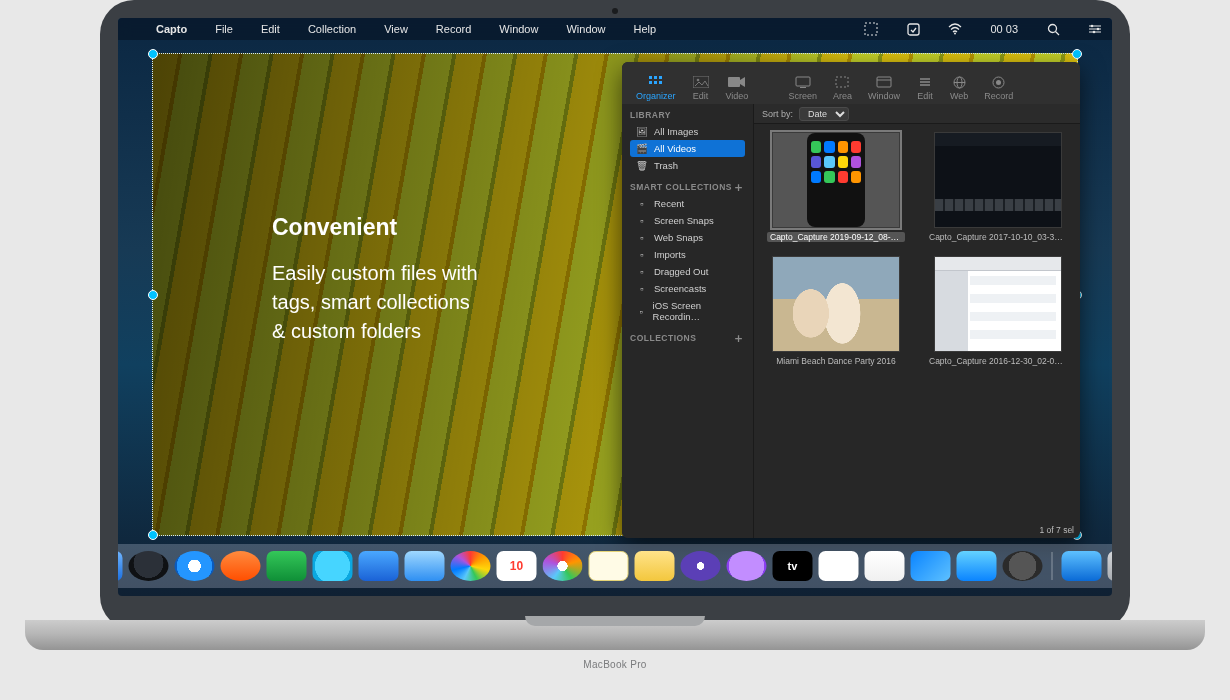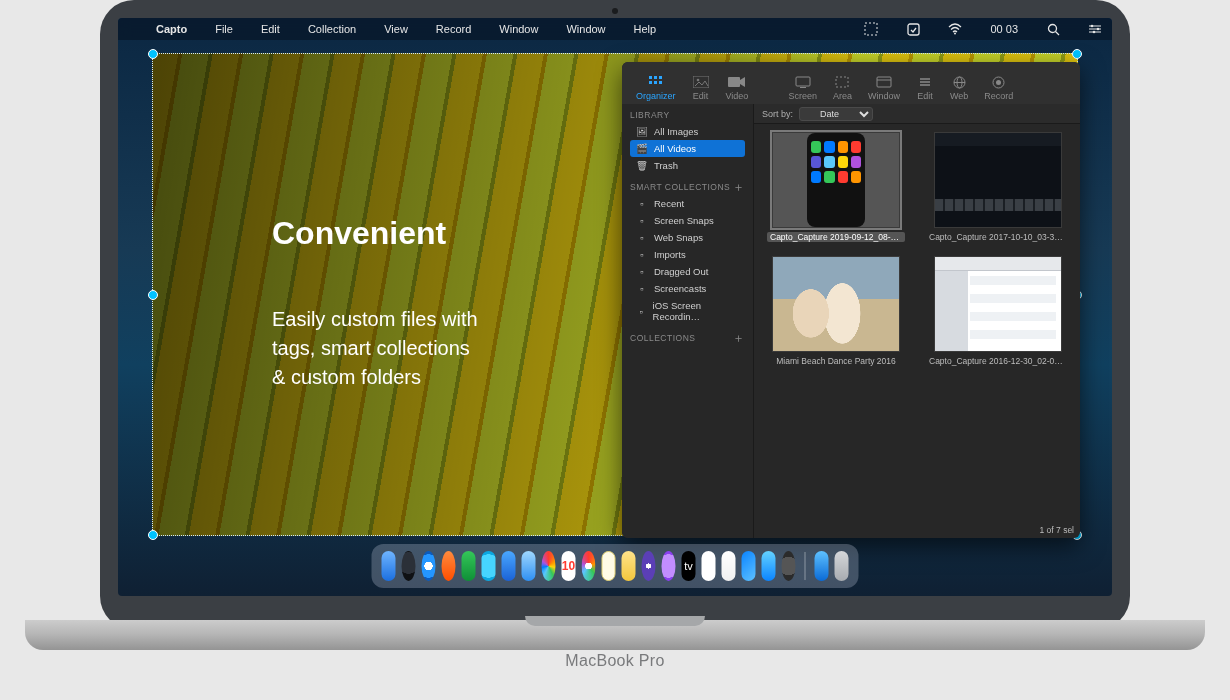--- a/index.html
+++ b/index.html
@@ -26,21 +26,21 @@
     position: absolute; bottom: 30px; left: 50%; transform: translateX(-50%);
     width: 1180px; height: 30px; background: linear-gradient(#ccc 0%, #b7b7b7 45%, #949494 100%);
     border-radius: 0 0 18px 18px;
   }
   .base::before {
     content: ""; position: absolute; top: -4px; left: 50%; transform: translateX(-50%);
     width: 180px; height: 10px; background: #a5a7a9; border-radius: 0 0 10px 10px;
   }
   .base-label {
     position: absolute; bottom: 10px; left: 50%; transform: translateX(-50%);
-    font-size: 16px; color: #797a7c; letter-spacing: .3px;
+    font-size: 10px; color: #797a7c; letter-spacing: .3px;
   }
 
   
   .menubar {
     height: 22px; background: rgba(8, 26, 45, .9); backdrop-filter: blur(6px);
     display: flex; align-items: center; padding: 0 10px; color: #e6e6e6; font-size: 11px;
     justify-content: space-between;
   }
   .menu-left { display: flex; gap: 28px; align-items: flex-end; }
   .apple { font-size: 13px; }
@@ -68,21 +68,21 @@
     position: absolute; left: 34px; top: 35px; right: 34px; bottom: 60px;
     background:
       linear-gradient(100deg, rgba(0,0,0,.65) 0%, rgba(0,0,0,.2) 55%, rgba(0,0,0,0) 70%),
       repeating-linear-gradient(100deg, #d9bf0f 0 26px, #b79500 26px 30px, #c2cf28 30px 56px, #8e9a14 56px 60px),
       linear-gradient(#2b2b2b, #0d0d0d);
     background-blend-mode: normal, normal, normal;
   }
   .hero-text {
     position: absolute; left: 120px; top: 160px; right: 50%; color: #fff;
   }
-  .hero-title { font-size: 32px; font-weight: 700; line-height: 1.25; margin-bottom: 52px; }
+  .hero-title { font-size: 23px; font-weight: 700; line-height: 1.25; margin-bottom: 17px; }
   .hero-sub   { font-size: 20px; font-weight: 300; line-height: 1.45; }
 
   
   .capto {
     position: absolute; right: 32px; top: 44px; width: 458px; height: 476px;
     background: #272727; color: #d4d4d4; border-radius: 6px; overflow: hidden;
     box-shadow: 0 8px 24px rgba(0,0,0,.6); font-size: 10px;
   }
   .c-toolbar {
     height: 42px; background: #303030; display: flex; align-items: flex-end;
@@ -95,39 +95,39 @@
   .c-tool.active { color: #2aa5ff; }
   .c-tool .ti { width: 18px; height: 14px; display: flex; align-items: center; justify-content: center; }
   .c-tool.sep { width: 24px; }
   .c-body { display: flex; height: calc(100% - 42px); }
 
   
   .c-side { width: 132px; background: #272727; border-right: 1px solid #1a1a1a; overflow: hidden; }
   .c-section { padding: 6px 8px 2px; }
   .c-section-h {
     display: flex; justify-content: space-between; align-items: center;
-    font-size: 8.5px; letter-spacing: .5px; color: #8a8a8a; font-weight: 400; margin-bottom: 3px;
+    font-size: 8.5px; letter-spacing: .5px; color: #8a8a8a; font-weight: 700; margin-bottom: 3px;
   }
   .c-add { color: #8a8a8a; font-size: 12px; line-height: 8px; cursor: pointer; }
   .c-item {
     display: flex; align-items: center; gap: 6px; padding: 3px 6px; border-radius: 3px;
     font-size: 9.5px; color: #d0d0d0; cursor: pointer;
   }
   .c-item.selected { background: #0f72d6; color: #fff; }
   .c-item .ii { width: 12px; height: 10px; display: inline-flex; align-items: center; justify-content: center; }
 
   
   .c-main { flex: 1; display: flex; flex-direction: column; }
   .c-sort {
     height: 20px; background: #2b2b2b; border-bottom: 1px solid #1a1a1a;
     display: flex; align-items: center; gap: 6px; padding: 0 8px; font-size: 9px; color: #b0b0b0;
   }
   .c-sort select {
     background: #3a3a3a; border: 1px solid #4a4a4a; color: #ddd; font-size: 9px;
-    padding: 0 16px; border-radius: 3px;
+    padding: 0 4px; border-radius: 3px;
   }
   .c-grid { flex: 1; padding: 8px 10px; display: grid; grid-template-columns: 1fr 1fr; gap: 14px 18px; align-content: start; }
   .thumb {
     display: flex; flex-direction: column; align-items: center; gap: 4px; cursor: pointer;
   }
   .thumb .frame {
     width: 128px; height: 96px; background: #1c1c1c; border: 1px solid #3a3a3a;
     display: flex; align-items: center; justify-content: center; overflow: hidden;
   }
   .thumb.selected .frame { outline: 2px solid #7a7a7a; background: #555; }
@@ -166,38 +166,38 @@
   .ph-finder::after{content:"";position:absolute;left:28%;right:4%;top:20%;bottom:6%;
     background:repeating-linear-gradient(#eef1f4 0 9px,#fff 9px 18px);}
   .c-status { position: absolute; right: 6px; bottom: 3px; font-size: 8.5px; color: #bdbdbd; }
 
   
   .dock {
     position: absolute; bottom: 8px; left: 50%; transform: translateX(-50%);
     height: 44px; padding: 6px 10px; display: flex; gap: 6px; align-items: center;
     background: rgba(200, 210, 225, .28); border-radius: 12px;
   }
-  .dock-item { width: 14px; height: 30px; border-radius: 7px; cursor: pointer; }
+  .dock-item { width: 40px; height: 30px; border-radius: 7px; cursor: pointer; }
   .dock-sep { width: 1px; height: 28px; background: rgba(255,255,255,.4); margin: 0 3px; }
   .di1{background:linear-gradient(#6fb5ff,#1b6fe0)}
   .di2{background:radial-gradient(circle at 50% 40%,#2b3038 0 55%,#0f1114 56%);border-radius:50%}
   .di3{background:radial-gradient(circle at 50% 50%,#fff 0 25%,#2496ff 26% 70%,#0b5bbd 71%);border-radius:50%}
   .di4{background:linear-gradient(#ff8b3e,#ff4e00);border-radius:50%}
   .di5{background:linear-gradient(#34c759,#0f8f37)}
   .di6{background:radial-gradient(circle at 50% 50%,#46d5ff 0 70%,#0ba7e0 71%)}
   .di7{background:linear-gradient(#4aa8ff,#1a62d6)}
   .di8{background:linear-gradient(#9fd8ff,#2e8ff2)}
   .di9{background:conic-gradient(#ff3b30,#ff9500,#ffd60a,#34c759,#5ac8fa,#007aff,#af52de,#ff3b30);border-radius:50%}
   .di10{background:#fff;display:flex;align-items:center;justify-content:center;color:#ff3b30;font-size:12px;font-weight:700}
   .di11{background:radial-gradient(circle at 50% 50%,#fff 0 20%,transparent 21%),conic-gradient(#ff3b30,#ff9500,#34c759,#5ac8fa,#af52de,#ff3b30);border-radius:50%}
   .di12{background:#fffbe6;border:1px solid #e6d477}
   .di13{background:linear-gradient(#ffe38a,#f3c73d)}
   .di14{background:radial-gradient(circle at 50% 50%,#fff 0 15%,#5b3fb6 16%);border-radius:50%}
   .di15{background:radial-gradient(circle at 50% 50%,#c28dff 0 70%,#8a3ff0 71%);border-radius:50%}
-  .di16{background:#000;color:#fff;display:flex;align-items:center;justify-content:center;font-size:11px;font-weight:400}
+  .di16{background:#000;color:#fff;display:flex;align-items:center;justify-content:center;font-size:11px;font-weight:700}
   .di17{background:#fff}
   .di18{background:linear-gradient(#fff,#f0f0f0)}
   .di19{background:linear-gradient(135deg,#0a84ff,#5ec1ff)}
   .di20{background:linear-gradient(#64d2ff,#0a84ff)}
   .di21{background:radial-gradient(circle at 50% 50%,#555 0 55%,#2b2b2b 56%);border-radius:50%}
   .di22{background:linear-gradient(#5ec1ff,#0a6ad6)}
   .di23{background:linear-gradient(#d5d7da,#a7abb0)}
 
   svg { display: block; }
 </style>

